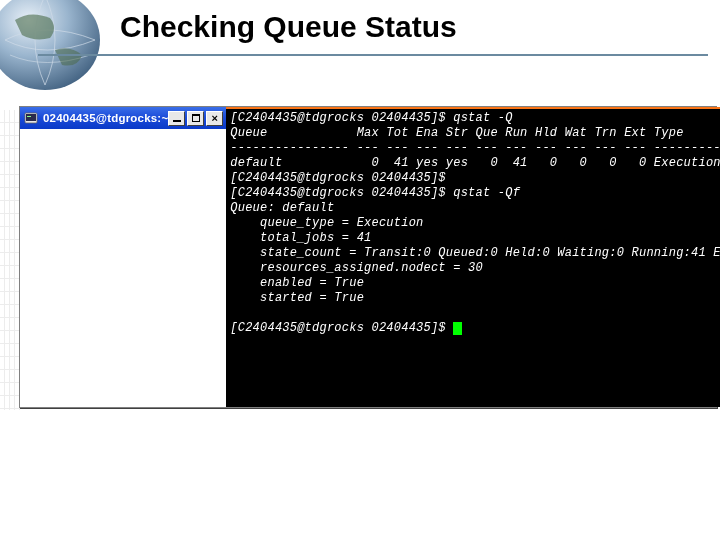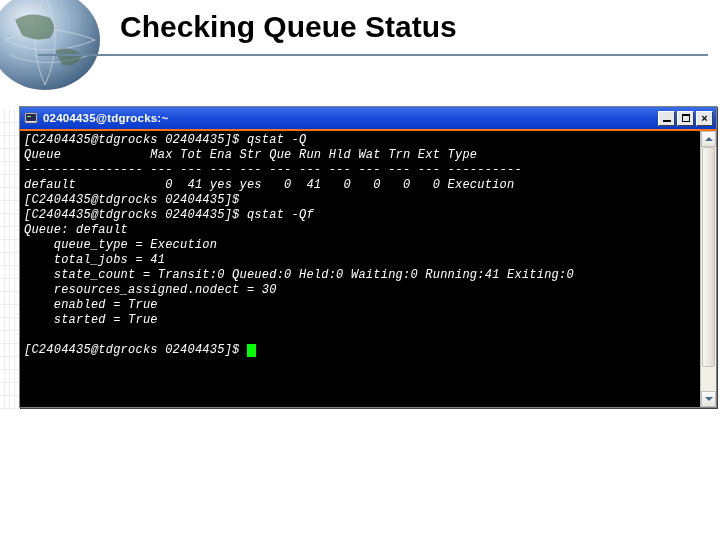--- a/index.html
+++ b/index.html
@@ -59,21 +59,20 @@
     );
   }
   .terminal-window {
     position: absolute;
     left: 19px;
     top: 106px;
     width: 698px;
     height: 302px;
     border: 1px solid #808080;
     display: flex;
-    flex-direction: column;
     box-shadow: 1px 1px 0 #404040;
   }
   .titlebar {
     height: 22px;
     background: linear-gradient(to bottom, #3a6ee8 0%, #1a4ad8 50%, #0a3ac8 100%);
     display: flex;
     align-items: center;
     padding: 0 3px 0 4px;
   }
   .titlebar-icon {

